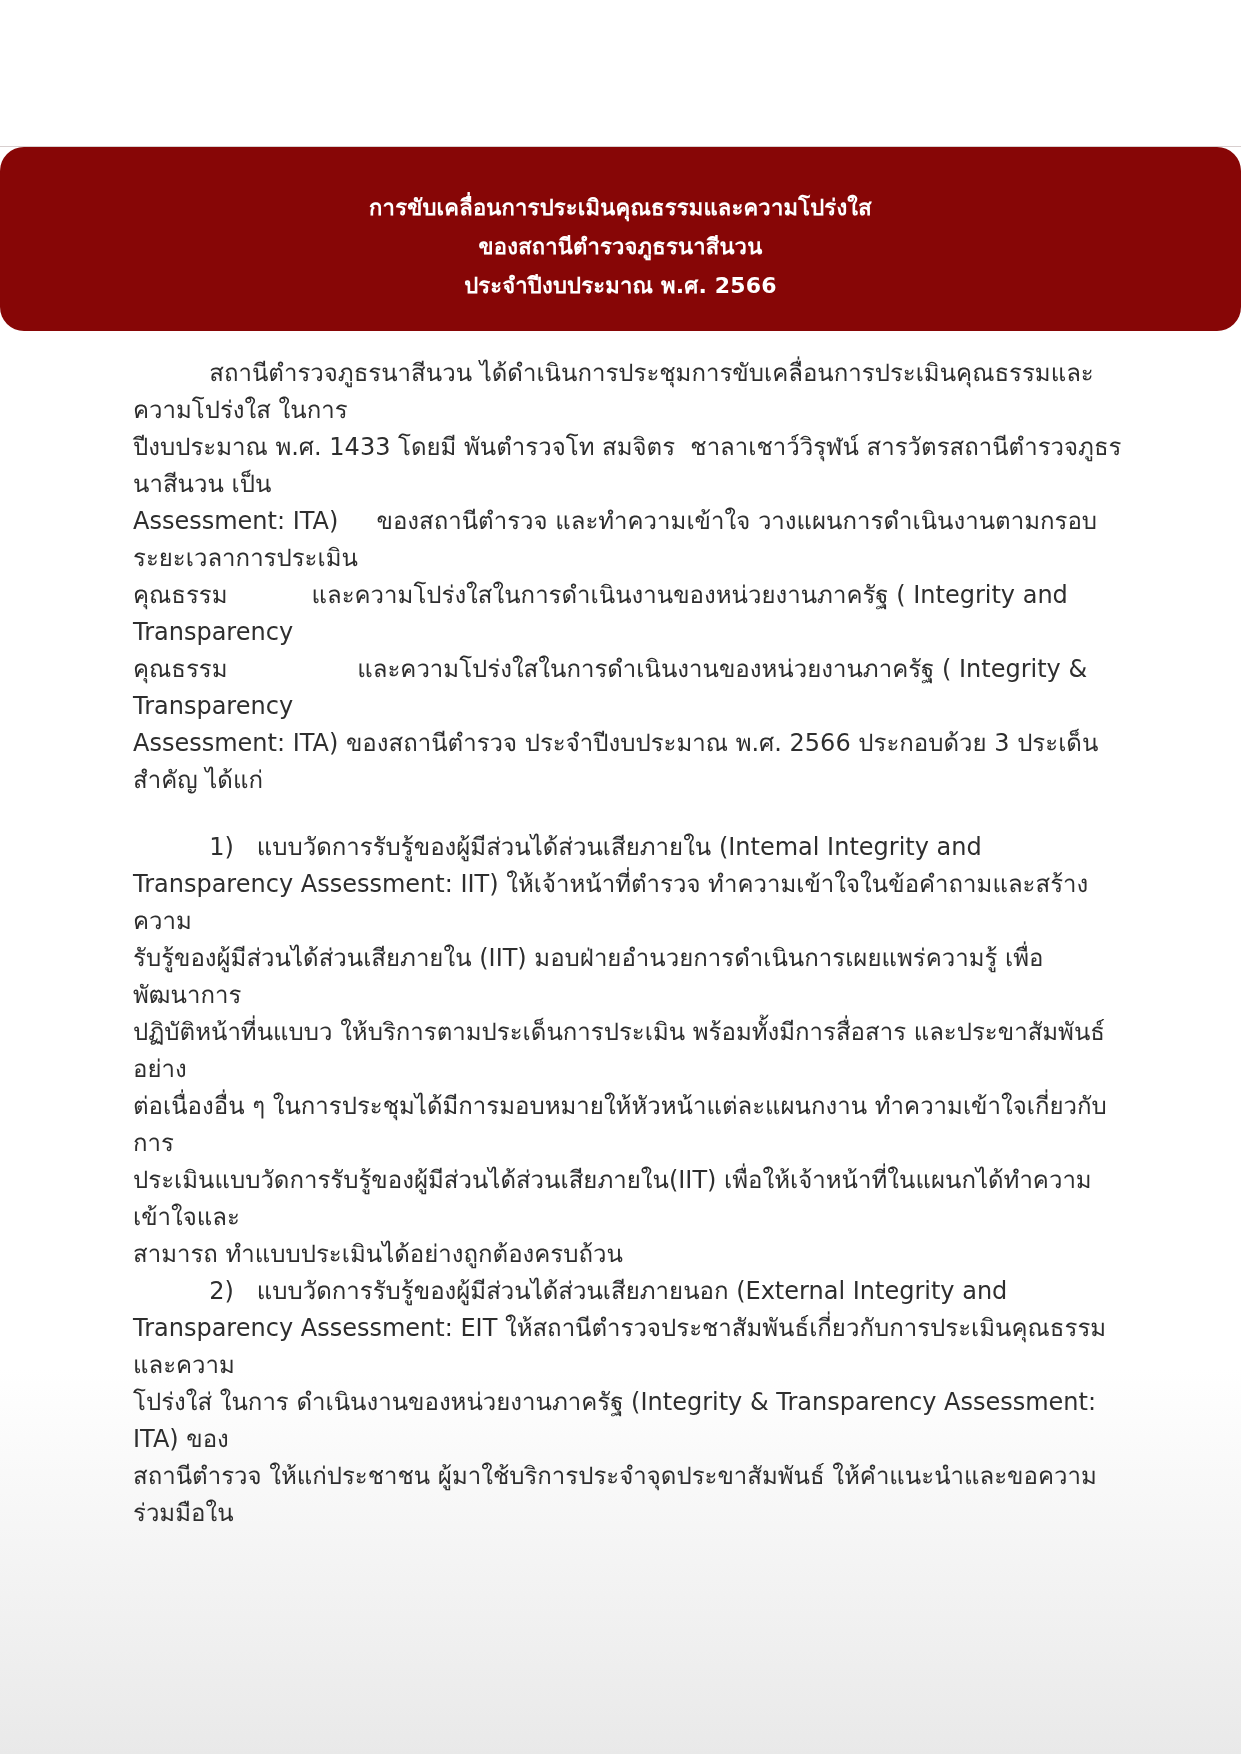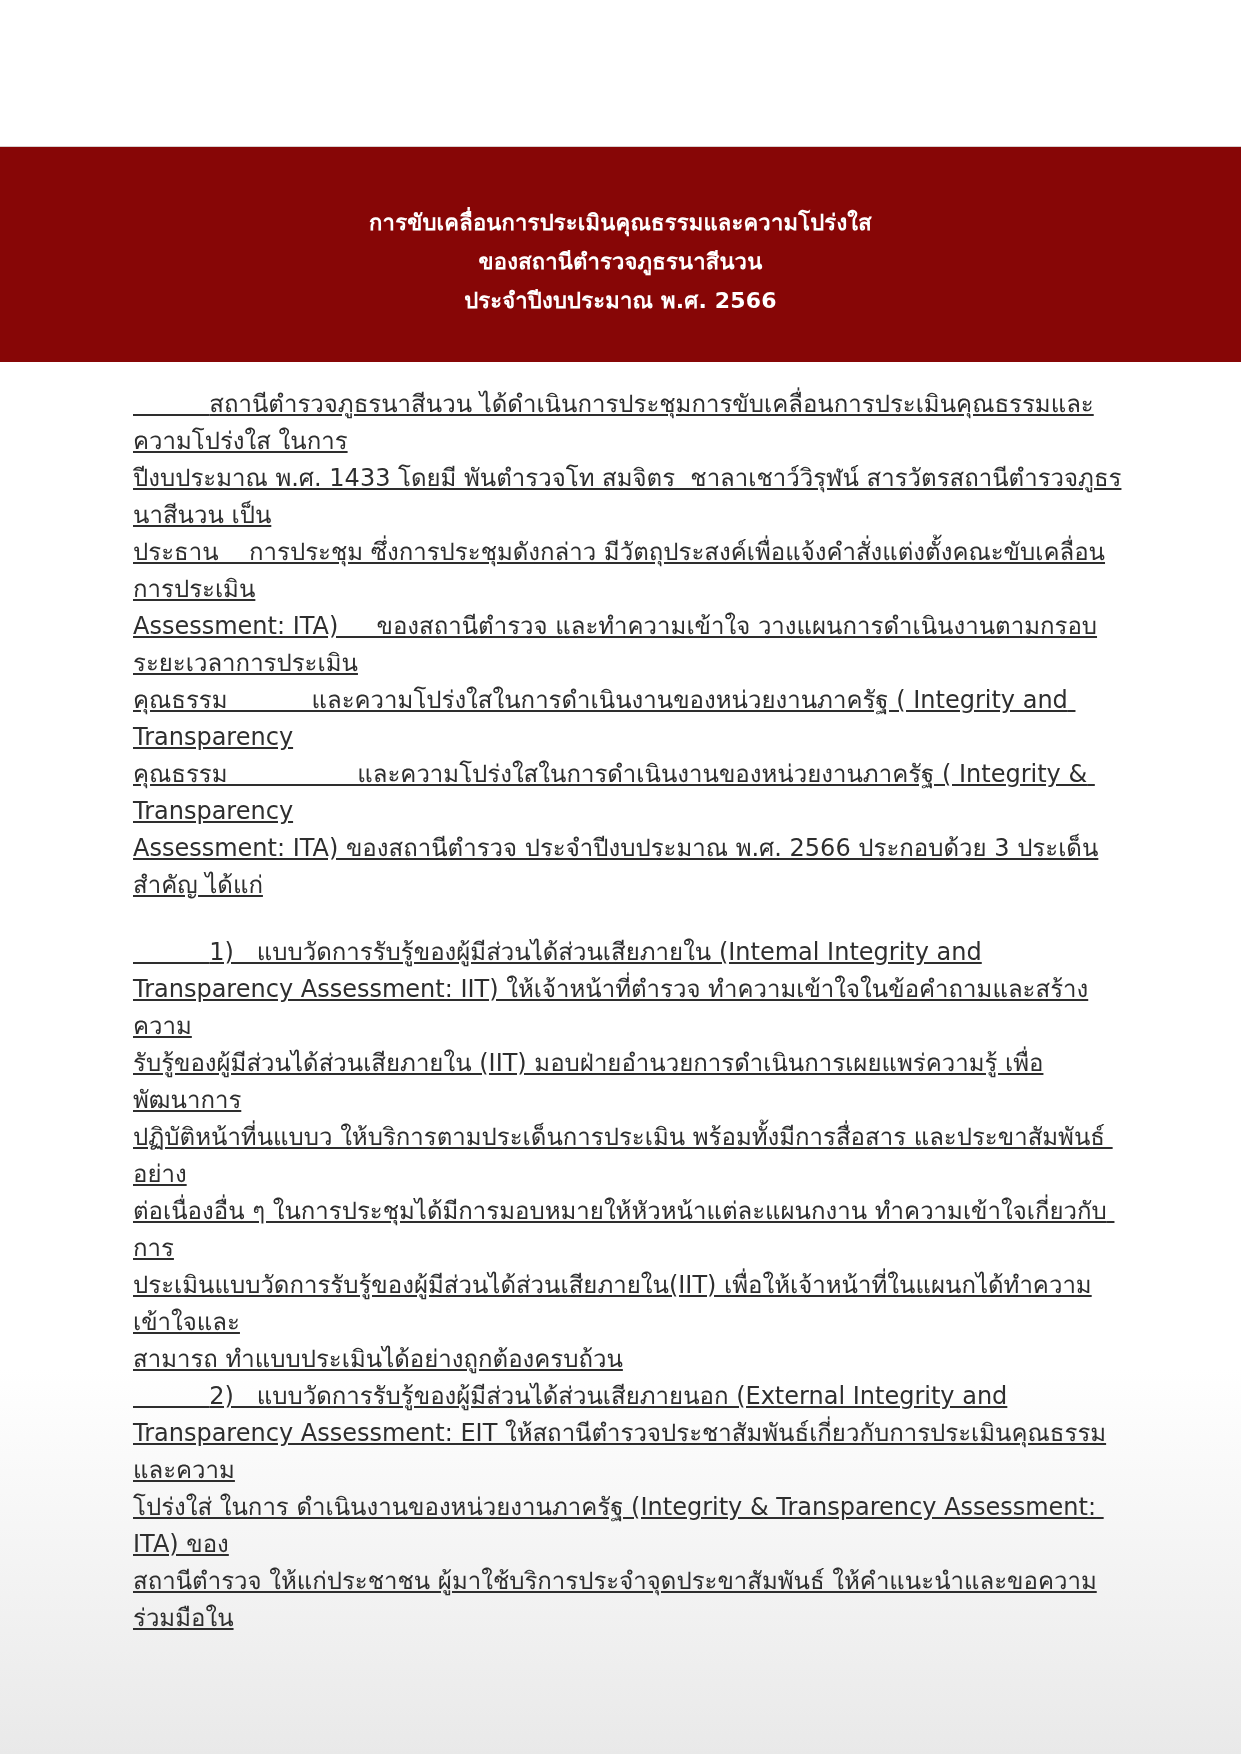--- a/index.html
+++ b/index.html
@@ -13,69 +13,68 @@
     font-family: "DejaVu Sans", "Liberation Sans", sans-serif;
     overflow: hidden;
   }
   .top-margin {
     height: 147px;
     background: #ffffff;
     border-bottom: 1px solid #d8cfcf;
   }
   .banner {
     width: 100%;
-    height: 215px;
+    height: 184px;
     background: #870606;
     color: #ffffff;
     display: flex;
     flex-direction: column;
     justify-content: center;
     align-items: center;
     padding-top: 14px;
+    border-radius: 24px;
   }
   .banner .banner-line {
     font-size: 22px;
     font-weight: bold;
     line-height: 39px;
     text-align: center;
     white-space: pre-wrap;
     letter-spacing: 0.2px;
   }
   .content {
     padding: 24px 110px 0 133px;
     color: #2e2e2e;
   }
   .paragraph { }
   .paragraph .line {
     font-size: 24px;
     line-height: 37px;
     white-space: pre-wrap;
     text-align: left;
-    text-decoration: underline;
   }
   .gap-before { margin-top: 30px; }
 </style>
 </head>
 <body>
 
 <div class="page">
 
   <div class="top-margin"></div>
 
   <div class="banner">
     <div class="banner-line">การขับเคลื่อนการประเมินคุณธรรมและความโปร่งใส</div>
     <div class="banner-line">ของสถานีตำรวจภูธรนาสีนวน</div>
     <div class="banner-line">ประจำปีงบประมาณ พ.ศ. 2566</div>
   </div>
 
   <div class="content">
     <div class="paragraph">
         <div class="line">          สถานีตำรวจภูธรนาสีนวน ได้ดำเนินการประชุมการขับเคลื่อนการประเมินคุณธรรมและความโปร่งใส ในการ</div>
         <div class="line">ปีงบประมาณ พ.ศ. 1433 โดยมี พันตำรวจโท สมจิตร  ชาลาเชาว์วิรุฬน์ สารวัตรสถานีตำรวจภูธรนาสีนวน เป็น</div>
-        <div class="line">ประธาน    การประชุม ซึ่งการประชุมดังกล่าว มีวัตถุประสงค์เพื่อแจ้งคำสั่งแต่งตั้งคณะขับเคลื่อนการประเมิน</div>
         <div class="line">Assessment: ITA)     ของสถานีตำรวจ และทำความเข้าใจ วางแผนการดำเนินงานตามกรอบระยะเวลาการประเมิน</div>
         <div class="line">คุณธรรม           และความโปร่งใสในการดำเนินงานของหน่วยงานภาครัฐ ( Integrity and Transparency</div>
         <div class="line">คุณธรรม                 และความโปร่งใสในการดำเนินงานของหน่วยงานภาครัฐ ( Integrity &amp; Transparency</div>
         <div class="line">Assessment: ITA) ของสถานีตำรวจ ประจำปีงบประมาณ พ.ศ. 2566 ประกอบด้วย 3 ประเด็นสำคัญ ได้แก่</div>
       </div>
     <div class="paragraph gap-before">
         <div class="line">          1)   แบบวัดการรับรู้ของผู้มีส่วนได้ส่วนเสียภายใน (Intemal Integrity and</div>
         <div class="line">Transparency Assessment: IIT) ให้เจ้าหน้าที่ตำรวจ ทำความเข้าใจในข้อคำถามและสร้างความ</div>
         <div class="line">รับรู้ของผู้มีส่วนได้ส่วนเสียภายใน (IIT) มอบฝ่ายอำนวยการดำเนินการเผยแพร่ความรู้ เพื่อพัฒนาการ</div>
         <div class="line">ปฏิบัติหน้าที่นแบบว ให้บริการตามประเด็นการประเมิน พร้อมทั้งมีการสื่อสาร และประขาสัมพันธ์ อย่าง</div>

